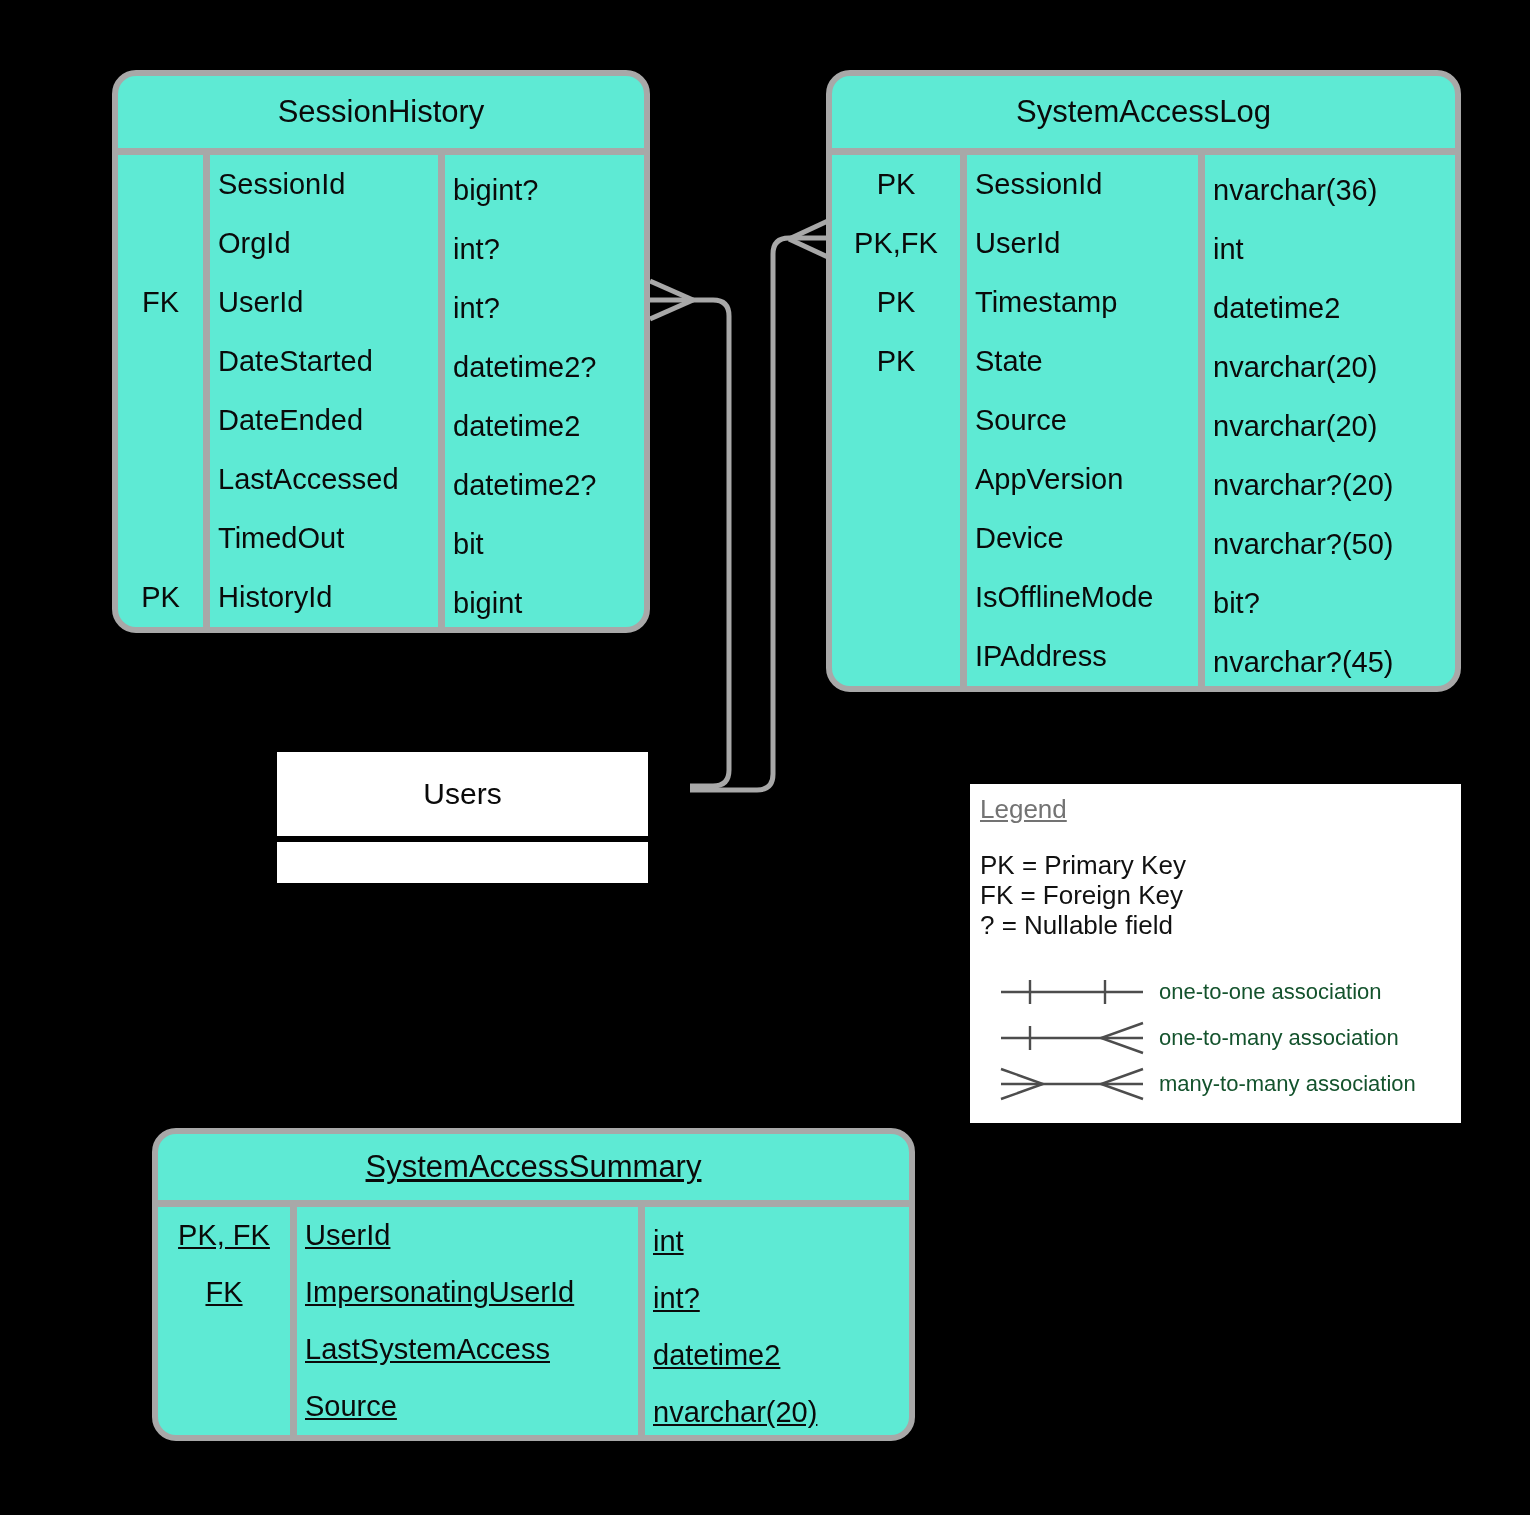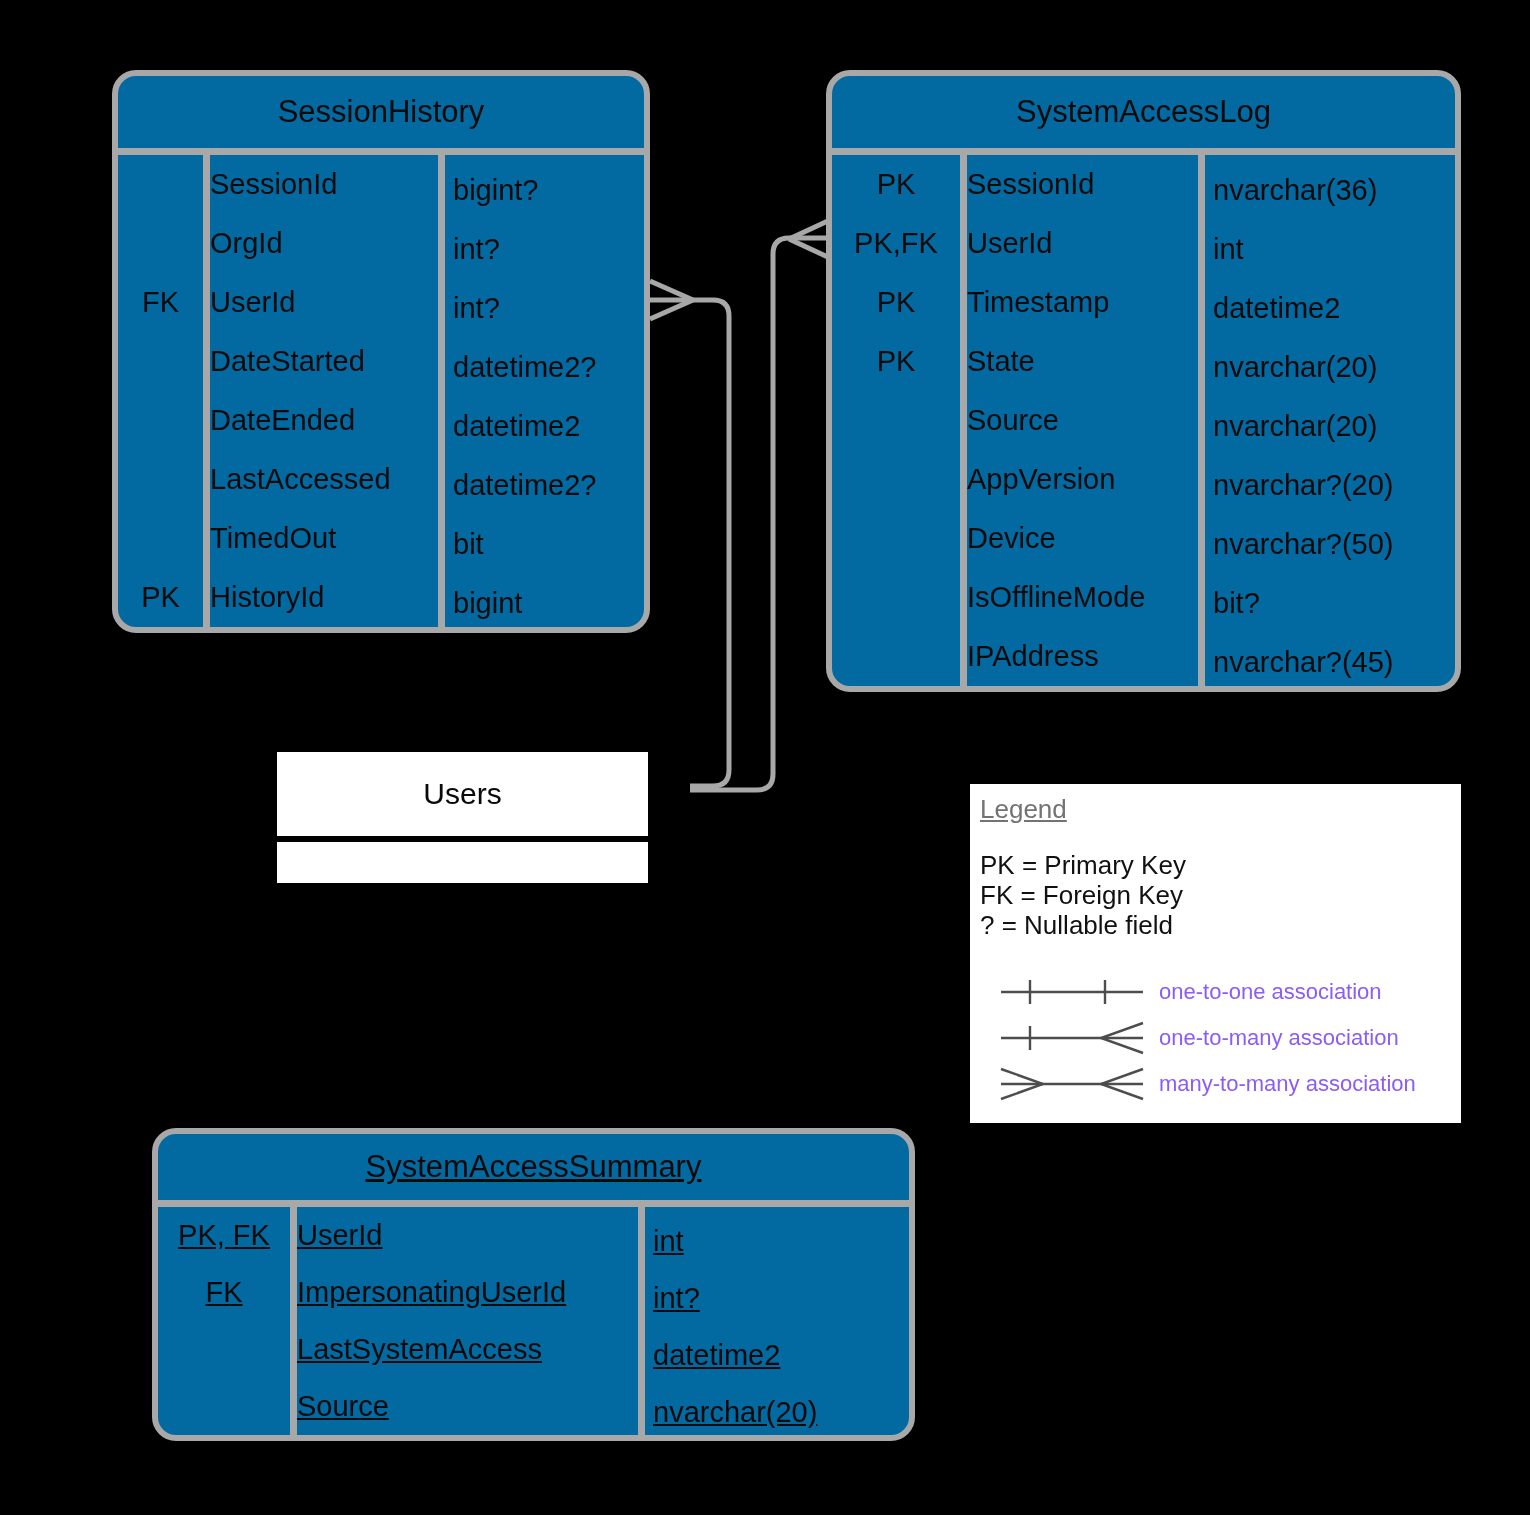--- a/index.html
+++ b/index.html
@@ -5,33 +5,33 @@
   html,body{margin:0;padding:0;background:#000;}
   .canvas{
     position:relative;width:1530px;height:1515px;background:#000000;
     font-family:"Liberation Sans", sans-serif;color:#0a0a0a;overflow:hidden;
   }
   .connectors{position:absolute;left:0;top:0;width:1530px;height:1515px;pointer-events:none;}
   .conn{stroke:#a8a8a8;stroke-width:5;fill:none;}
 
   
   .tbl{
-    position:absolute;background:#0369a1;border:6px solid #a8a8a8;border-radius:24px;
+    position:absolute;background:#5eead4;border:6px solid #a8a8a8;border-radius:24px;
     box-sizing:border-box;overflow:hidden;
   }
   .tbl-title{
     display:flex;align-items:center;justify-content:center;
     font-size:31px;color:#0a0a0a;
   }
   .tbl-body{
     display:grid;border-top:7px solid #a8a8a8;
   }
   .cell{display:flex;align-items:center;font-size:29px;white-space:nowrap;box-sizing:border-box;}
   .cell.key{justify-content:center;padding:12px 4px;}
-  .cell.name{border-left:7px solid #a8a8a8;border-right:7px solid #a8a8a8;padding-left:0;}
+  .cell.name{border-left:7px solid #a8a8a8;border-right:7px solid #a8a8a8;padding-left:8px;}
   .cell.type{padding-left:8px;margin-top:12px;}
 
   .tbl-sh{left:112px;top:70px;width:538px;height:563px;}
   .tbl-sh .tbl-title{height:72px;}
   .tbl-sh .tbl-body{grid-template-columns:85px 242px 1fr;grid-auto-rows:59px;}
 
   .tbl-sal{left:826px;top:70px;width:635px;height:622px;}
   .tbl-sal .tbl-title{height:72px;}
   .tbl-sal .tbl-body{grid-template-columns:128px 245px 1fr;grid-auto-rows:59px;}
 
@@ -44,21 +44,21 @@
   .users-title{height:84px;display:flex;align-items:center;justify-content:center;font-size:30px;}
   .users-divider{height:6px;background:#000000;}
   .users-body{height:57px;}
 
   
   .legend{position:absolute;left:970px;top:784px;width:491px;height:339px;background:#ffffff;box-sizing:border-box;}
   .legend-title{position:absolute;left:10px;top:10px;font-size:26px;text-decoration:underline;color:#737373;}
   .legend-abbr{position:absolute;left:10px;top:66px;font-size:26px;line-height:30px;color:#111;}
   .assoc-row{position:absolute;left:27px;height:40px;display:flex;align-items:center;}
   .assoc-row .sym{flex:0 0 auto;}
-  .assoc-label{margin-left:12px;font-size:22px;color:#8b5cf6;white-space:nowrap;}
+  .assoc-label{margin-left:12px;font-size:22px;color:#14532d;white-space:nowrap;}
   .symline{stroke:#4d4d4d;stroke-width:2.4;fill:none;}
 </style>
 </head>
 <body>
 
 <div class="canvas">
 
   <svg class="connectors" viewBox="0 0 1530 1515">
 
     <path class="conn" d="M650 300 H713 Q729 300 729 316 V770 Q729 786 713 786 H690"></path>

